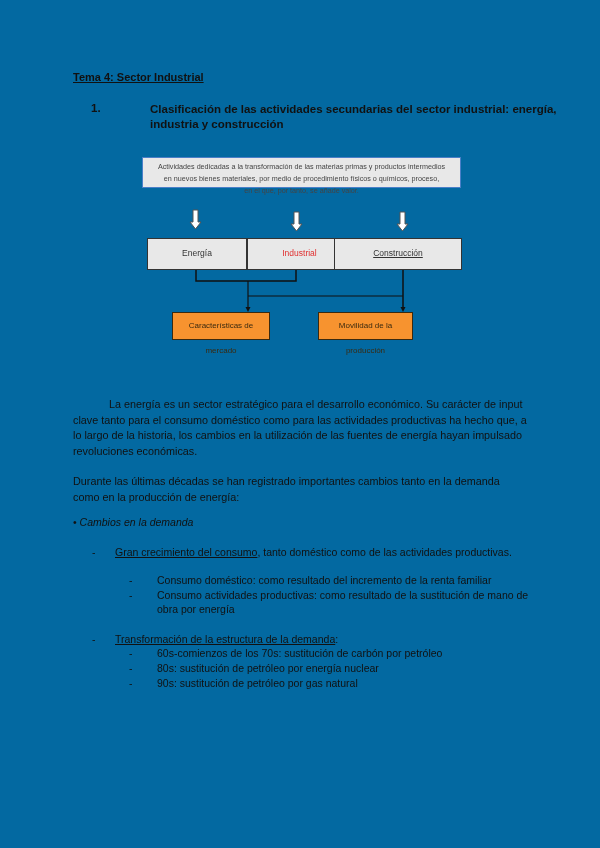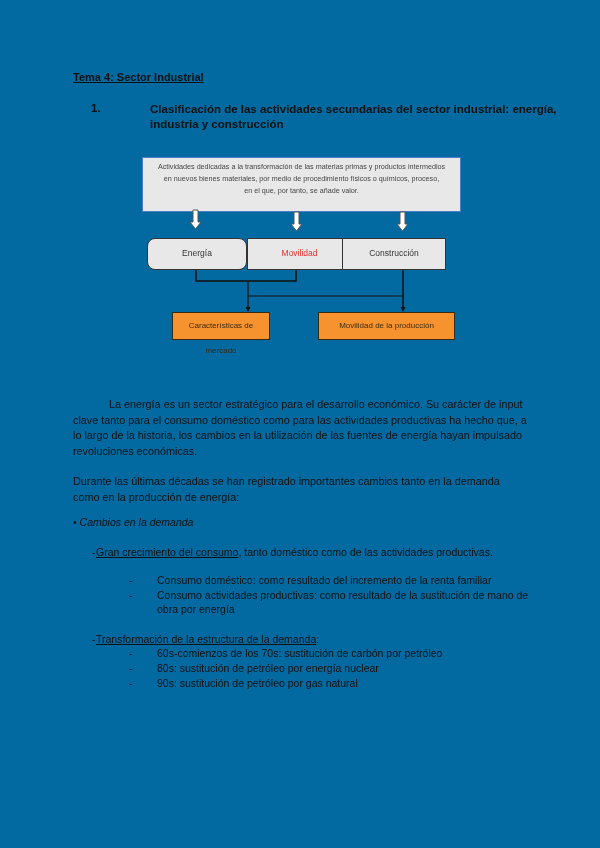--- a/index.html
+++ b/index.html
@@ -42,21 +42,21 @@
       margin-left: 41px;
     }
     
     .diagram {
       left: 0; top: 0;
       width: 600px; height: 360px;
     }
     .d-top {
       position: absolute;
       left: 142px; top: 157px;
-      width: 319px; height: 55px;
+      width: 319px; height: 31px;
       background: #e8e8e8;
       border: 1px solid #4a7fc8;
       box-sizing: border-box;
       font-size: 7.2px;
       color: #444;
       text-align: center;
       line-height: 12px;
       padding-top: 3px;
     }
     .d-box {
@@ -105,21 +105,21 @@
     .list-l1 {
       left: 92px;
       width: 430px;
       font-size: 10.5px;
       line-height: 14px;
     }
     .list-l1 .mk {
       position: absolute; left: 0; top: 0;
     }
     .list-l1 .tx {
-      margin-left: 4px;
+      margin-left: 23px;
       display: block;
     }
     .list-l2 {
       left: 129px;
       width: 400px;
       font-size: 10.5px;
       line-height: 14px;
     }
     .list-l2 .mk { position: absolute; left: 0; top: 0; }
     .list-l2 .tx { margin-left: 28px; display: block; }
@@ -154,34 +154,34 @@
       </g>
 
       <path d="M196,270 L196,281 L296,281 L296,270" fill="none" stroke="#111" stroke-width="1.5"></path>
       <path d="M248,281 L248,307" fill="none" stroke="#111" stroke-width="1.2"></path>
       <path d="M248,296 L403,296" fill="none" stroke="#111" stroke-width="1.2"></path>
       <path d="M403,270 L403,307" fill="none" stroke="#111" stroke-width="1.5"></path>
       <path d="M245.5,307 L250.5,307 L248,312 Z" fill="#111"></path>
       <path d="M400.5,307 L405.5,307 L403,312 Z" fill="#111"></path>
     </svg>
 
-    <div class="d-box" style="left:147px;width:100px;border-radius:8px;">
+    <div class="d-box" style="left:147px;width:100px;">
       <span style="color:#333;">Energía</span>
     </div>
     <div class="d-box" style="left:247px;width:105px;">
-      <span style="color:#e03030;">Movilidad</span>
-    </div>
-    <div class="d-box" style="left:342px;width:104px;">
+      <span style="color:#e03030;">Industrial</span>
+    </div>
+    <div class="d-box" style="left:334px;width:128px;text-decoration:underline;">
       <span style="color:#333;">Construcción</span>
     </div>
 
     <div class="d-orange" style="left:172px;width:98px;">
       <span>Características de mercado</span>
     </div>
-    <div class="d-orange" style="left:318px;width:137px;">
+    <div class="d-orange" style="left:318px;width:95px;">
       <span>Movilidad de la producción</span>
     </div>
   </div>
 
 
   <div class="abs para para1">La energía es un sector estratégico para el desarrollo económico. Su carácter de input clave tanto para el consumo doméstico como para las actividades productivas ha hecho que, a lo largo de la historia, los cambios en la utilización de las fuentes de energía hayan impulsado revoluciones económicas.</div>
   <div class="abs para para2">Durante las últimas décadas se han registrado importantes cambios tanto en la demanda como en la producción de energía:</div>
 
   <div class="abs bullet">
     <span style="font-style:normal;">•</span>

